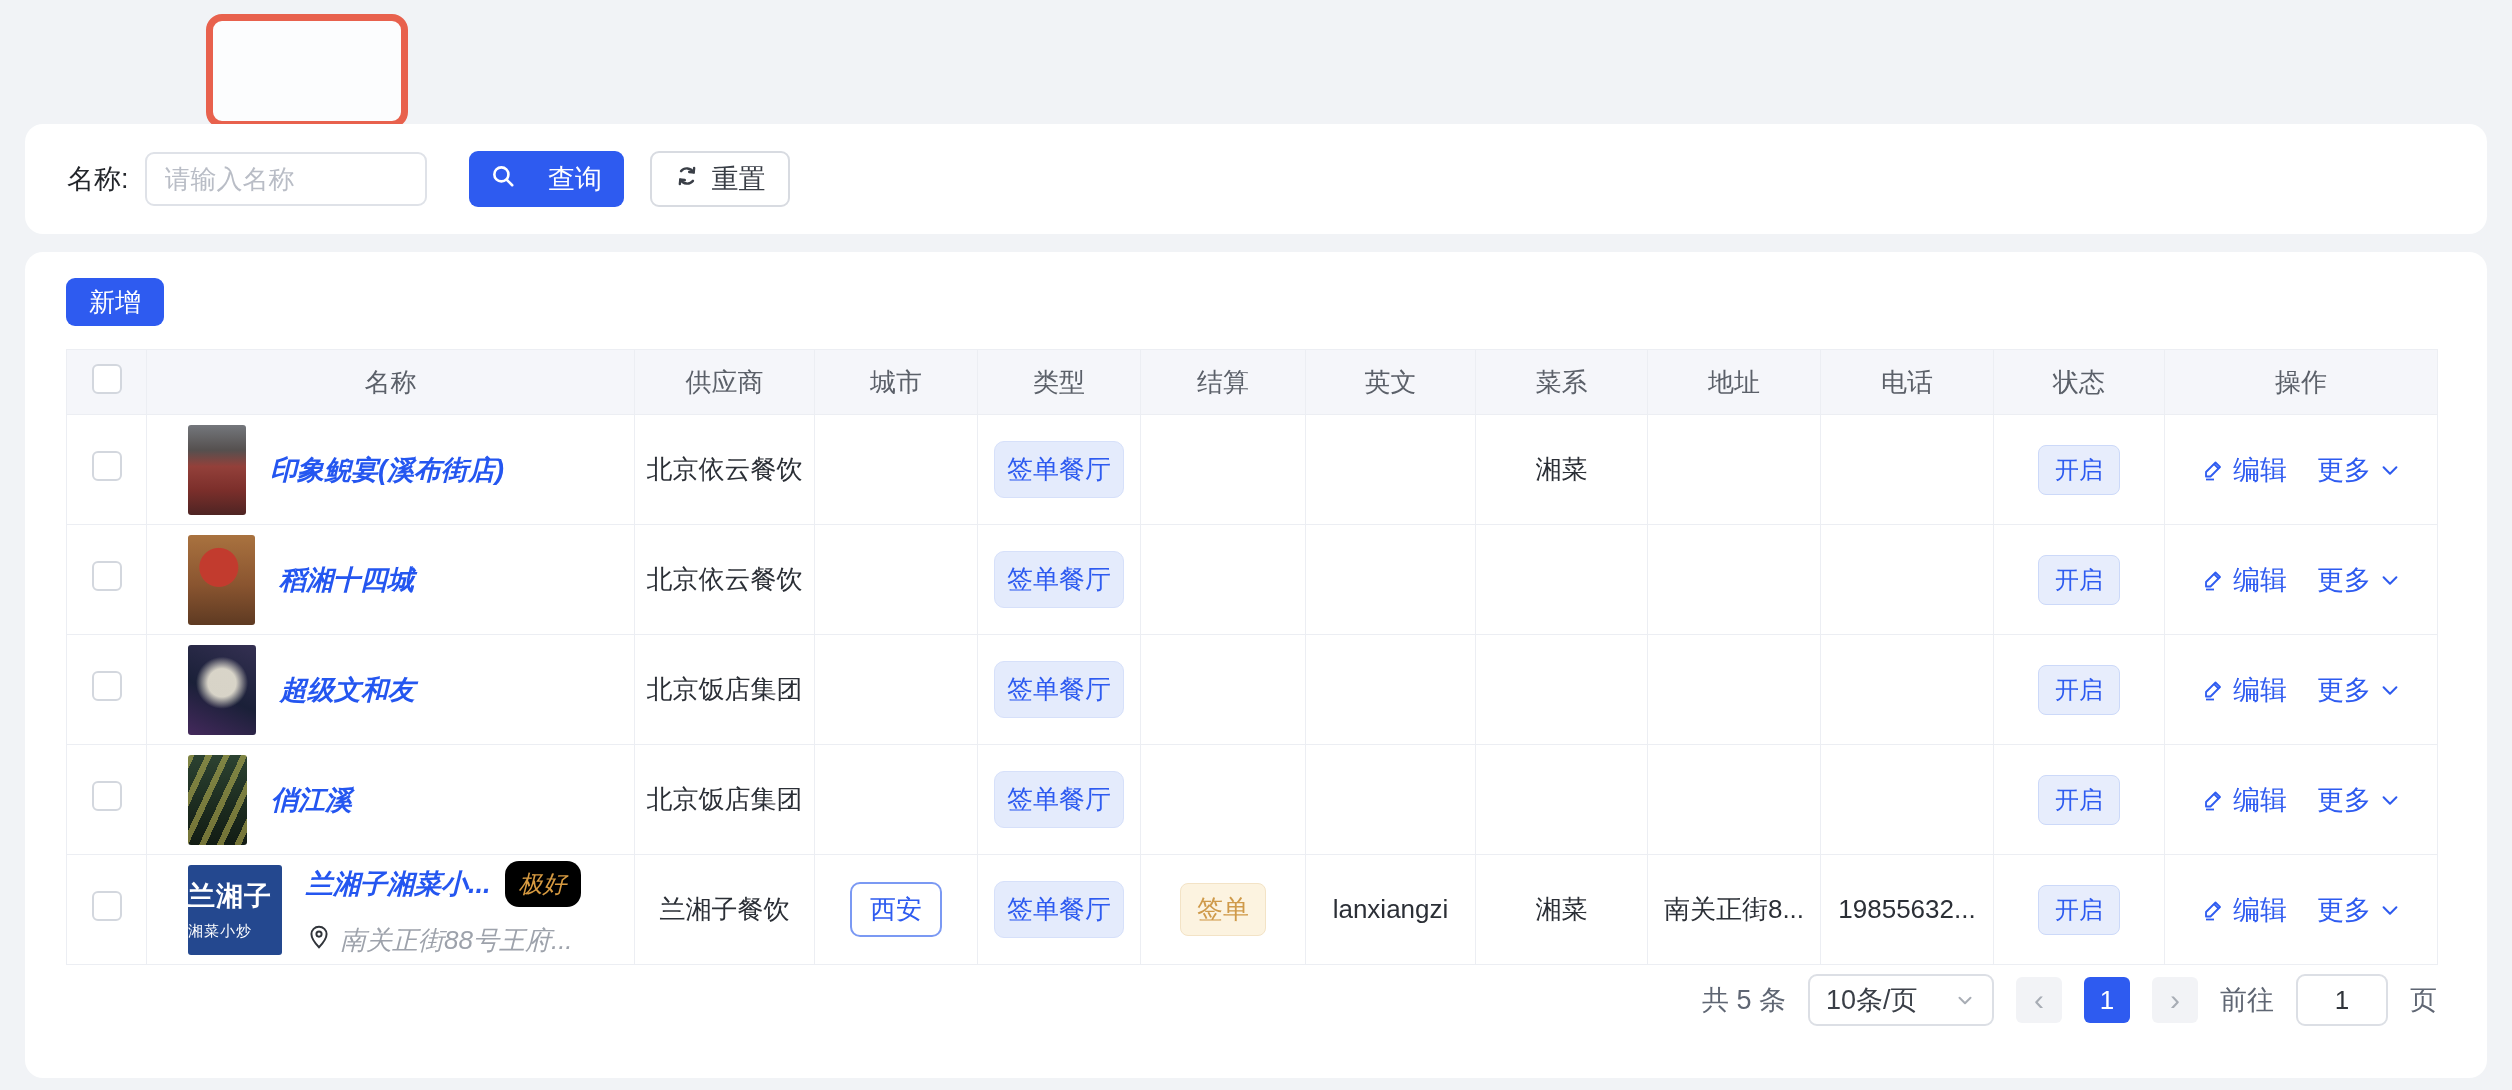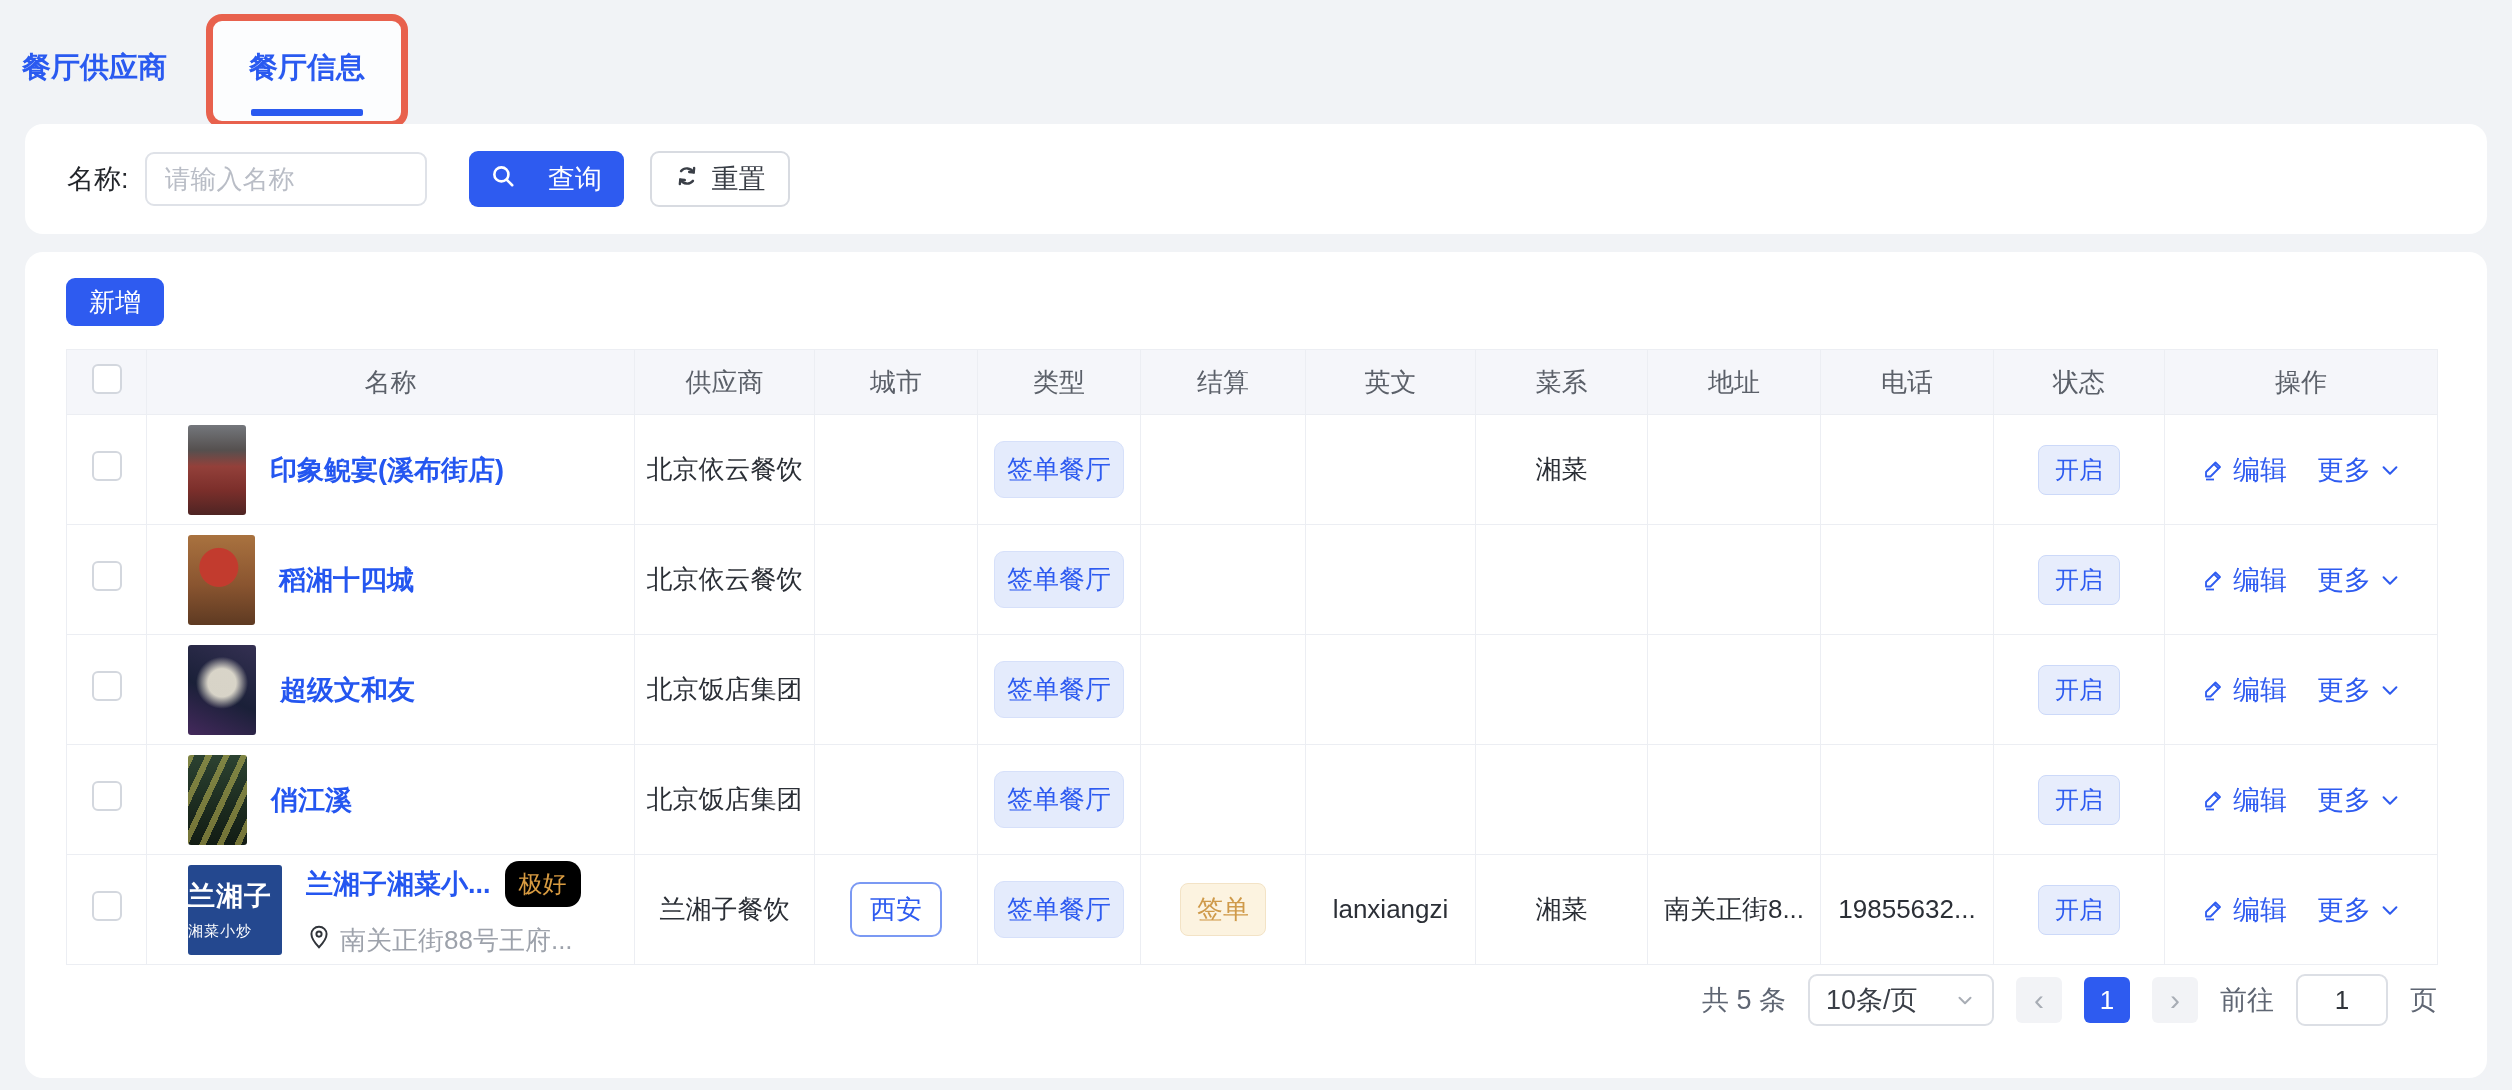--- a/index.html
+++ b/index.html
@@ -40,21 +40,21 @@
   .name-cell{display:flex;align-items:center;text-align:left;padding-left:40px;}
   .thumb{flex:0 0 auto;height:90px;border-radius:3px;}
   .thumb-r1{width:58px;background:linear-gradient(180deg,#74777c 0%,#55504f 28%,#93403a 46%,#7c2f2b 72%,#4e2423 100%);}
   .thumb-r2{width:67px;background:radial-gradient(circle at 46% 36%,#c23b2e 0 19px,rgba(0,0,0,0) 20px),linear-gradient(180deg,#a9723f 0%,#8a5530 55%,#5e3a22 100%);}
   .thumb-r3{width:68px;background:radial-gradient(circle at 50% 42%,rgba(236,231,215,.9) 0 14px,rgba(0,0,0,0) 26px),linear-gradient(205deg,#343052 0%,#1a2038 55%,#44295c 100%);}
   .thumb-r4{width:59px;background:repeating-linear-gradient(115deg,rgba(196,188,84,.55) 0 6px,rgba(0,0,0,0) 6px 16px),linear-gradient(180deg,#2c4231 0%,#1b2a1e 60%,#121c14 100%);}
   .thumb-logo{width:94px;background:#24488f;display:flex;flex-direction:column;justify-content:center;gap:8px;color:#fff;}
   .logo-line1{font-size:27px;font-weight:bold;letter-spacing:1px;}
   .logo-line2{font-size:15px;letter-spacing:1px;}
 
-  .name-text{margin-left:24px;text-align:left;}
+  .name-text{margin-left:24px;text-align:left;font-style:italic;}
   .name-link{color:#2456f0;font-weight:bold;font-size:27px;cursor:pointer;white-space:nowrap;}
   .name-row{display:flex;align-items:center;gap:14px;}
   .addr-row{display:flex;align-items:center;gap:8px;margin-top:16px;color:#9da2ab;font-size:26px;white-space:nowrap;}
 
   .tag{display:inline-block;border-radius:8px;white-space:nowrap;box-sizing:border-box;}
   .tag-type{background:#e4ebfc;border:1px solid #d6e0fa;color:#2e5bf0;font-size:26px;padding:10px 12px;border-radius:10px;}
   .tag-status{background:#e7edfc;border:1px solid #ccd9f9;color:#2e5bf0;font-size:24px;padding:8px 16px;}
   .tag-city{background:#ffffff;border:2px solid #7b99f3;color:#2e5bf0;font-size:26px;padding:8px 18px;border-radius:10px;}
   .tag-orange{background:#fcf3e0;border:1px solid #f3e3c6;color:#cf9a4a;font-size:26px;padding:8px 16px;text-align:right;}
   .badge-best{background:#000000;color:#d89b41;font-size:24px;padding:7px 14px;border-radius:14px;white-space:nowrap;}
@@ -69,24 +69,20 @@
   .pg-btn{width:46px;height:46px;border-radius:6px;background:#f2f3f6;color:#a8adb5;display:flex;align-items:center;justify-content:center;font-size:30px;cursor:pointer;border:none;}
   .pg-current{width:46px;height:46px;border-radius:6px;background:#2e5bf0;color:#ffffff;display:flex;align-items:center;justify-content:center;font-size:26px;cursor:pointer;border:none;}
   .goto-input{width:92px;height:52px;border:2px solid #dcdfe5;border-radius:9px;text-align:center;font-size:26px;color:#30343a;outline:none;box-sizing:border-box;background:#fff;}
 </style>
 </head>
 <body>
 
 <div class="page">
 
   <div class="annotation-box"></div>
-  <div class="tabs">
-    <div class="tab">餐厅供应商</div>
-    <div class="tab active">餐厅信息</div>
-  </div>
 
   <div class="card search-card">
     <span class="search-label">名称:</span>
     <input class="search-input" type="text" placeholder="请输入名称" style="">
     <button class="btn btn-primary btn-query">
       <span>
         <svg width="26" height="26" viewBox="0 0 24 24" fill="none" stroke="#ffffff" stroke-width="2.4" stroke-linecap="round">
             <circle cx="10.5" cy="10.5" r="6.5"></circle>
             <line x1="15.5" y1="15.5" x2="20.5" y2="20.5"></line>
           </svg>

